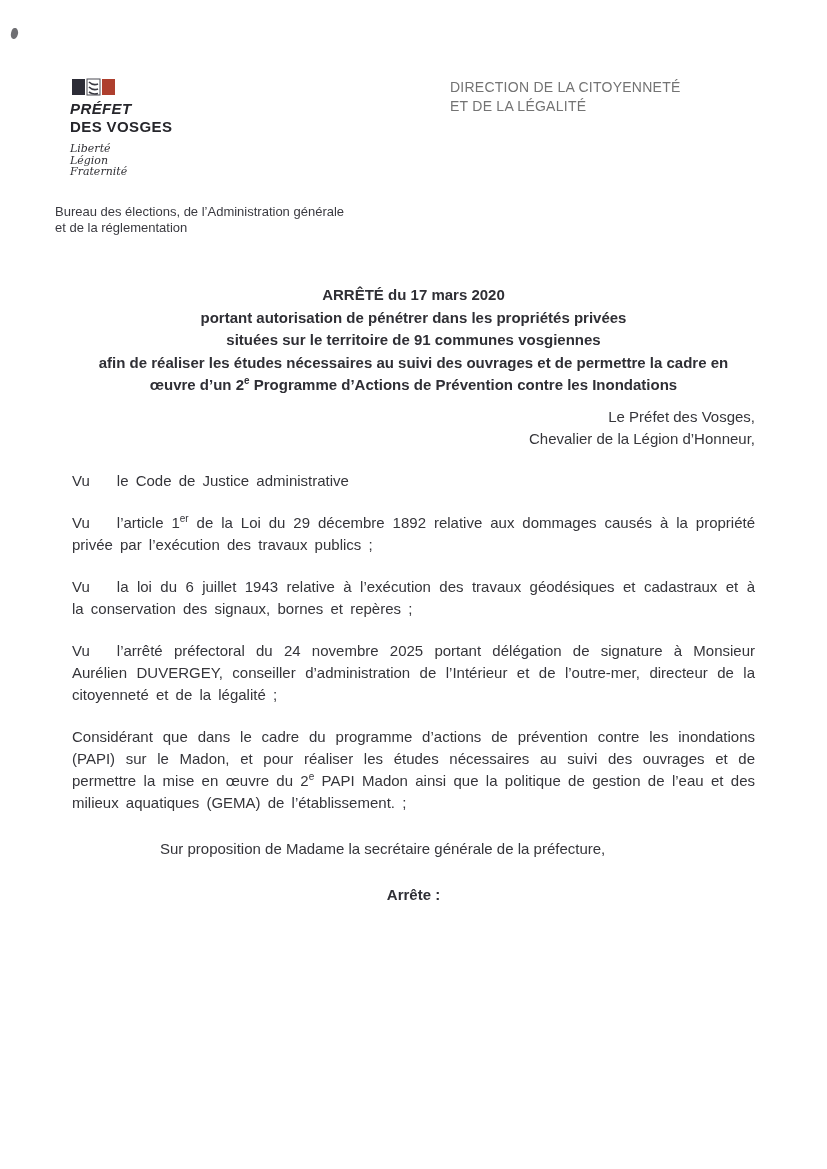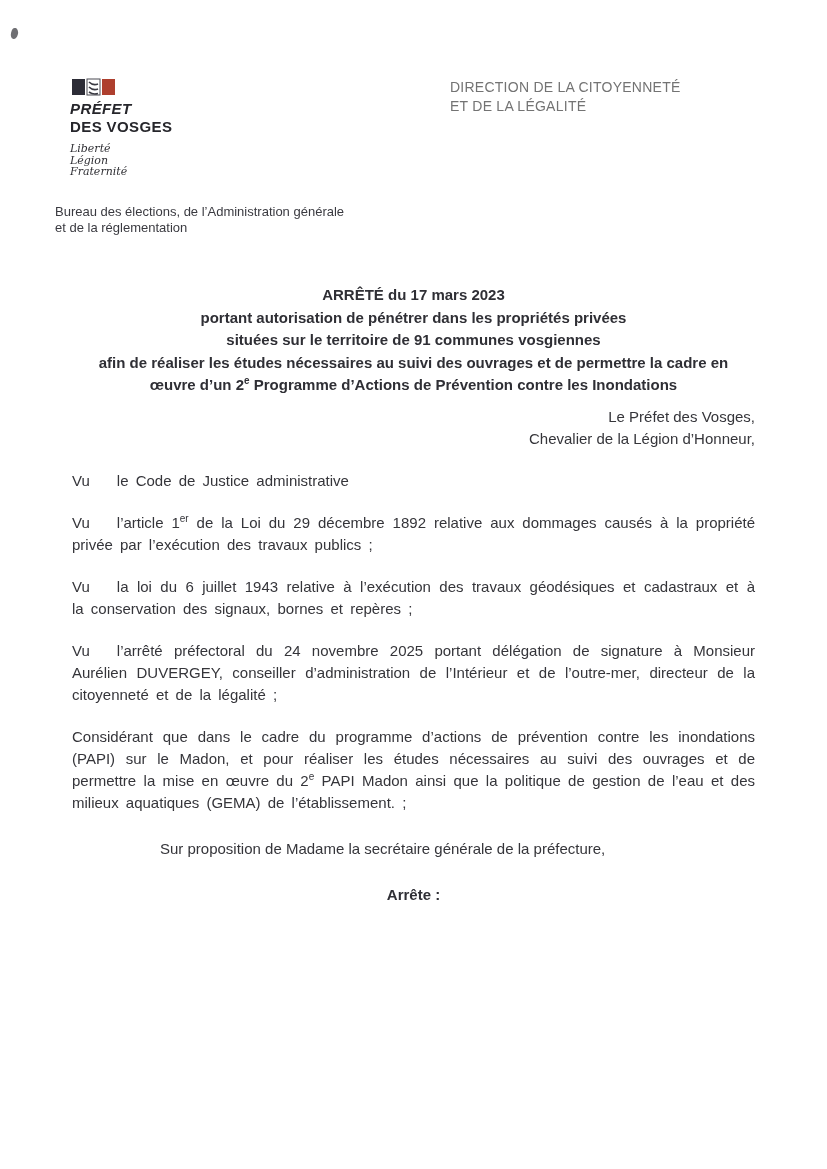--- a/index.html
+++ b/index.html
@@ -122,21 +122,21 @@
     <div class="bureau">
       <div>Bureau des élections, de l’Administration générale</div>
       <div>et de la réglementation</div>
     </div>
 
   </header>
 
   <main class="body-text">
 
     <div class="title">
-      <div>ARRÊTÉ du 17 mars 2023</div>
+      <div>ARRÊTÉ du 17 mars 2020</div>
       <div>portant autorisation de pénétrer dans les propriétés privées</div>
       <div>situées sur le territoire de 91 communes vosgiennes</div>
       <div>afin de réaliser les études nécessaires au suivi des ouvrages et de permettre la cadre en</div>
       <div><span>œuvre d’un 2</span><sup>e</sup><span> Programme d’Actions de Prévention contre les Inondations</span></div>
     </div>
 
     <div class="salutation">
       <div>Le Préfet des Vosges,</div>
       <div>Chevalier de la Légion d’Honneur,</div>
     </div>

